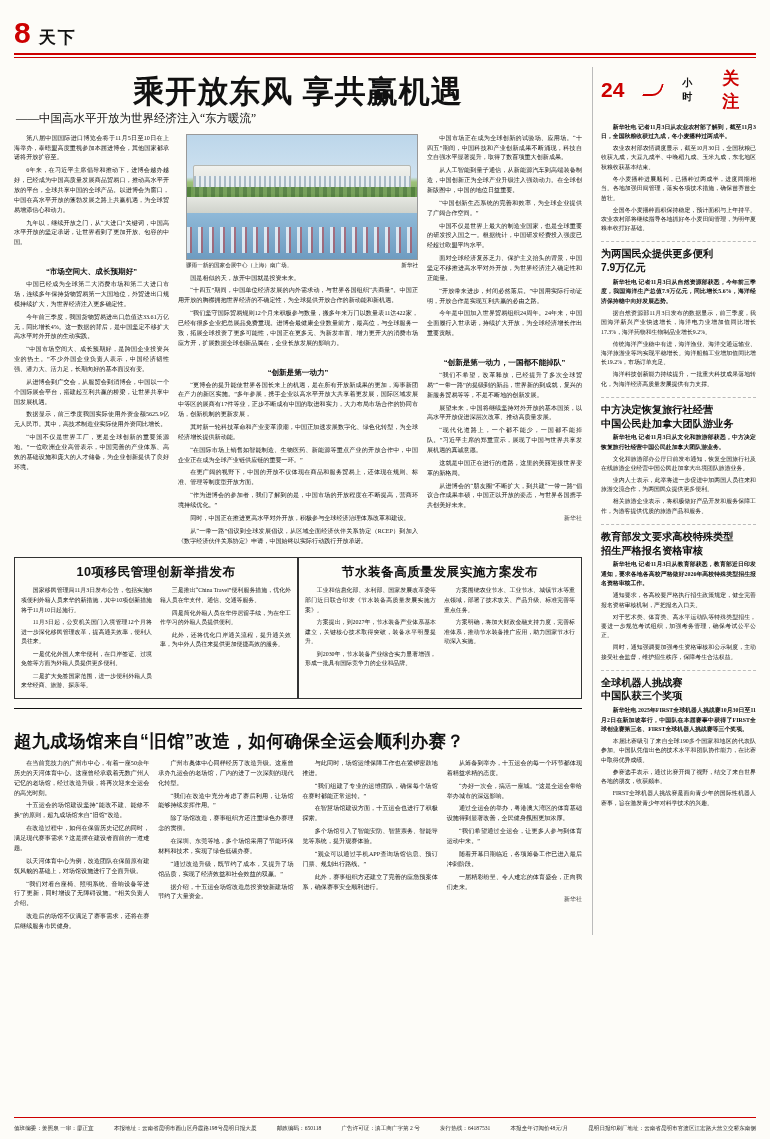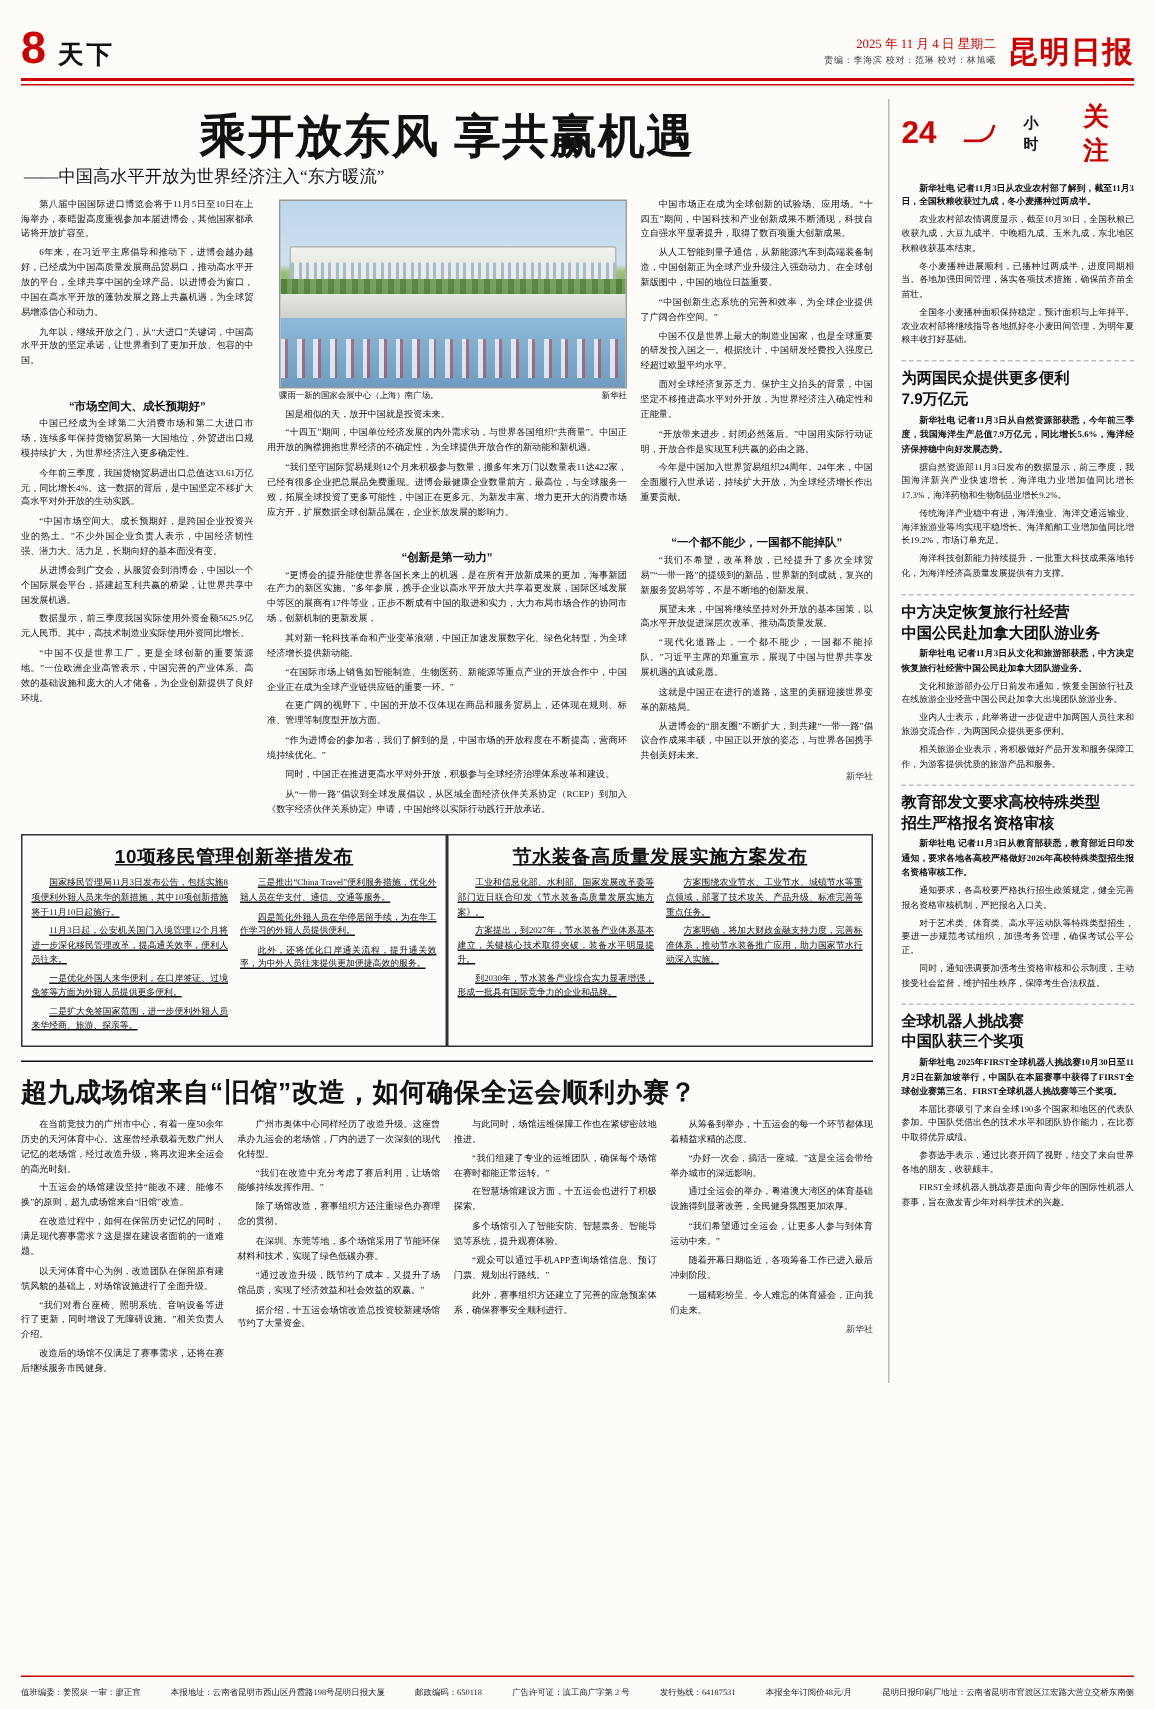--- a/index.html
+++ b/index.html
@@ -94,31 +94,31 @@
   }
   .ph-boats {
     position:absolute; left:0; right:0; bottom:6px; height:26px;
     background: repeating-linear-gradient(90deg, rgba(255,255,255,.85) 0 3px, rgba(200,40,40,.55) 3px 5px, rgba(255,255,255,0) 5px 11px);
     opacity:.85;
   }
   .ph-cap { font-size:5.6px; margin-top:2px; line-height:1.4; }
   .ph-cap .src { float:right; }
 
   
-  .two-box { display:flex; margin-top:8px;text-decoration:underline; }
+  .two-box { display:flex; margin-top:8px; }
   .boxart { flex:1; border:0.9px solid #333; padding:5px 6px 4px 6px; }
   .boxart h2 {
     font-size: 12.6px; font-weight:bold; text-align:center; margin:1px 0 5px 0;
     font-family:"Liberation Sans", sans-serif; letter-spacing:0.5px;
   }
   .boxart .cols2 { display:flex; gap:8px; }
   .boxart p.t { font-size:5.9px; }
 
   
-  .feature { margin-top:9px; border-top:1.6px solid #111; padding-top:5px; }
+  .feature { margin-top:9px; border-top:1.6px solid #111; padding-top:17px; }
   .feature h2 {
     font-size: 17.5px; font-weight:bold; letter-spacing:0.5px; margin:3px 0 6px 0;
     font-family:"Liberation Sans", sans-serif;
   }
   .cols4 { display:flex; gap:9px; }
 
   
   .rail-logo { display:flex; align-items:center; gap:20px; margin-bottom:5px; }
   .rail-24 { color:#c00; font-size:21px; font-weight:bold; font-family:"Liberation Sans", sans-serif; }
   .rail-hour { font-size:10px; font-weight:bold; }
@@ -147,29 +147,20 @@
 </style>
 </head>
 <body>
 
 <div class="page">
 
   <div class="masthead">
     <div class="mh-left">
       <div class="page-num">8</div>
       <div class="page-sec">天下</div>
-    </div>
-    <div>
-      <div class="mh-rightwrap">
-        <div style="text-align:right">
-          <div class="mh-date">2025 年 11 月 4 日 星期二</div>
-          <div class="mh-credits">责编：李海滨  校对：范琳  校对：林旭曦</div>
-        </div>
-        <div class="logo">昆明日报</div>
-      </div>
     </div>
   </div>
   <div class="rule-thick"></div>
   <div class="rule-thin"></div>
 
   <div class="body-wrap">
 
     <div class="left-zone">
 
       <h1 class="headline">乘开放东风 享共赢机遇</h1>
@@ -218,21 +209,21 @@
         </div>
 
         <div class="col">
           <p class="t">中国市场正在成为全球创新的试验场、应用场。“十四五”期间，中国科技和产业创新成果不断涌现，科技自立自强水平显著提升，取得了数百项重大创新成果。</p>
           <p class="t">从人工智能到量子通信，从新能源汽车到高端装备制造，中国创新正为全球产业升级注入强劲动力。在全球创新版图中，中国的地位日益重要。</p>
           <p class="t">“中国创新生态系统的完善和效率，为全球企业提供了广阔合作空间。”</p>
           <p class="t">中国不仅是世界上最大的制造业国家，也是全球重要的研发投入国之一。根据统计，中国研发经费投入强度已经超过欧盟平均水平。</p>
           <p class="t">面对全球经济复苏乏力、保护主义抬头的背景，中国坚定不移推进高水平对外开放，为世界经济注入确定性和正能量。</p>
           <p class="t">“开放带来进步，封闭必然落后。”中国用实际行动证明，开放合作是实现互利共赢的必由之路。</p>
           <p class="t">今年是中国加入世界贸易组织24周年。24年来，中国全面履行入世承诺，持续扩大开放，为全球经济增长作出重要贡献。</p>
-          <div class="sub-t">“一个都不能少，一国都不能掉队”</div>
+          <div class="sub-t">“创新是第一动力，一国都不能掉队”</div>
           <p class="t">“我们不希望，改革释放，已经提升了多次全球贸易”“一带一路”的提级到的新品，世界新的到成就，复兴的新服务贸易等等，不是不断地的创新发展。</p>
           <p class="t">展望未来，中国将继续坚持对外开放的基本国策，以高水平开放促进深层次改革、推动高质量发展。</p>
           <p class="t">“现代化道路上，一个都不能少，一国都不能掉队。”习近平主席的郑重宣示，展现了中国与世界共享发展机遇的真诚意愿。</p>
           <p class="t">这就是中国正在进行的道路，这里的美丽迎接世界变革的新格局。</p>
           <p class="t">从进博会的“朋友圈”不断扩大，到共建“一带一路”倡议合作成果丰硕，中国正以开放的姿态，与世界各国携手共创美好未来。</p>
           <div class="xinhua">新华社</div>
         </div>
       </div>
 
       <div class="two-box">

